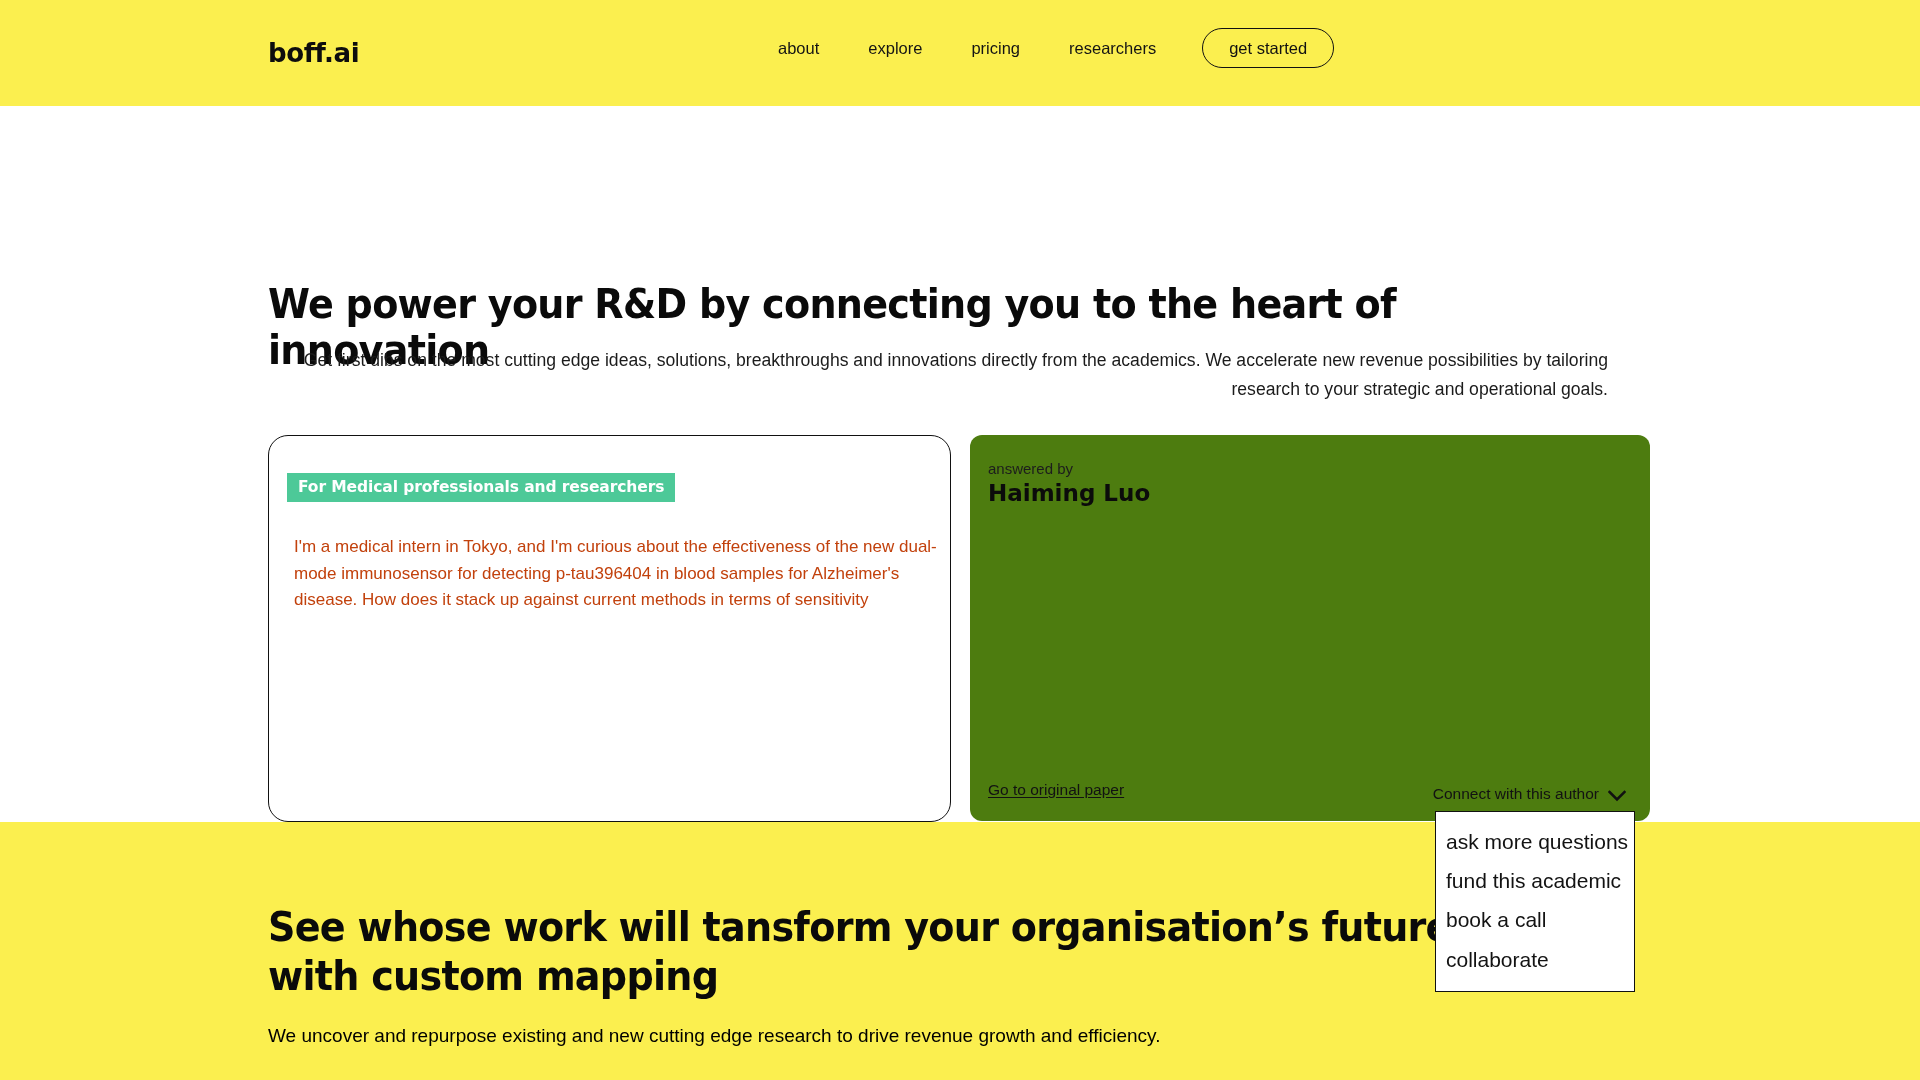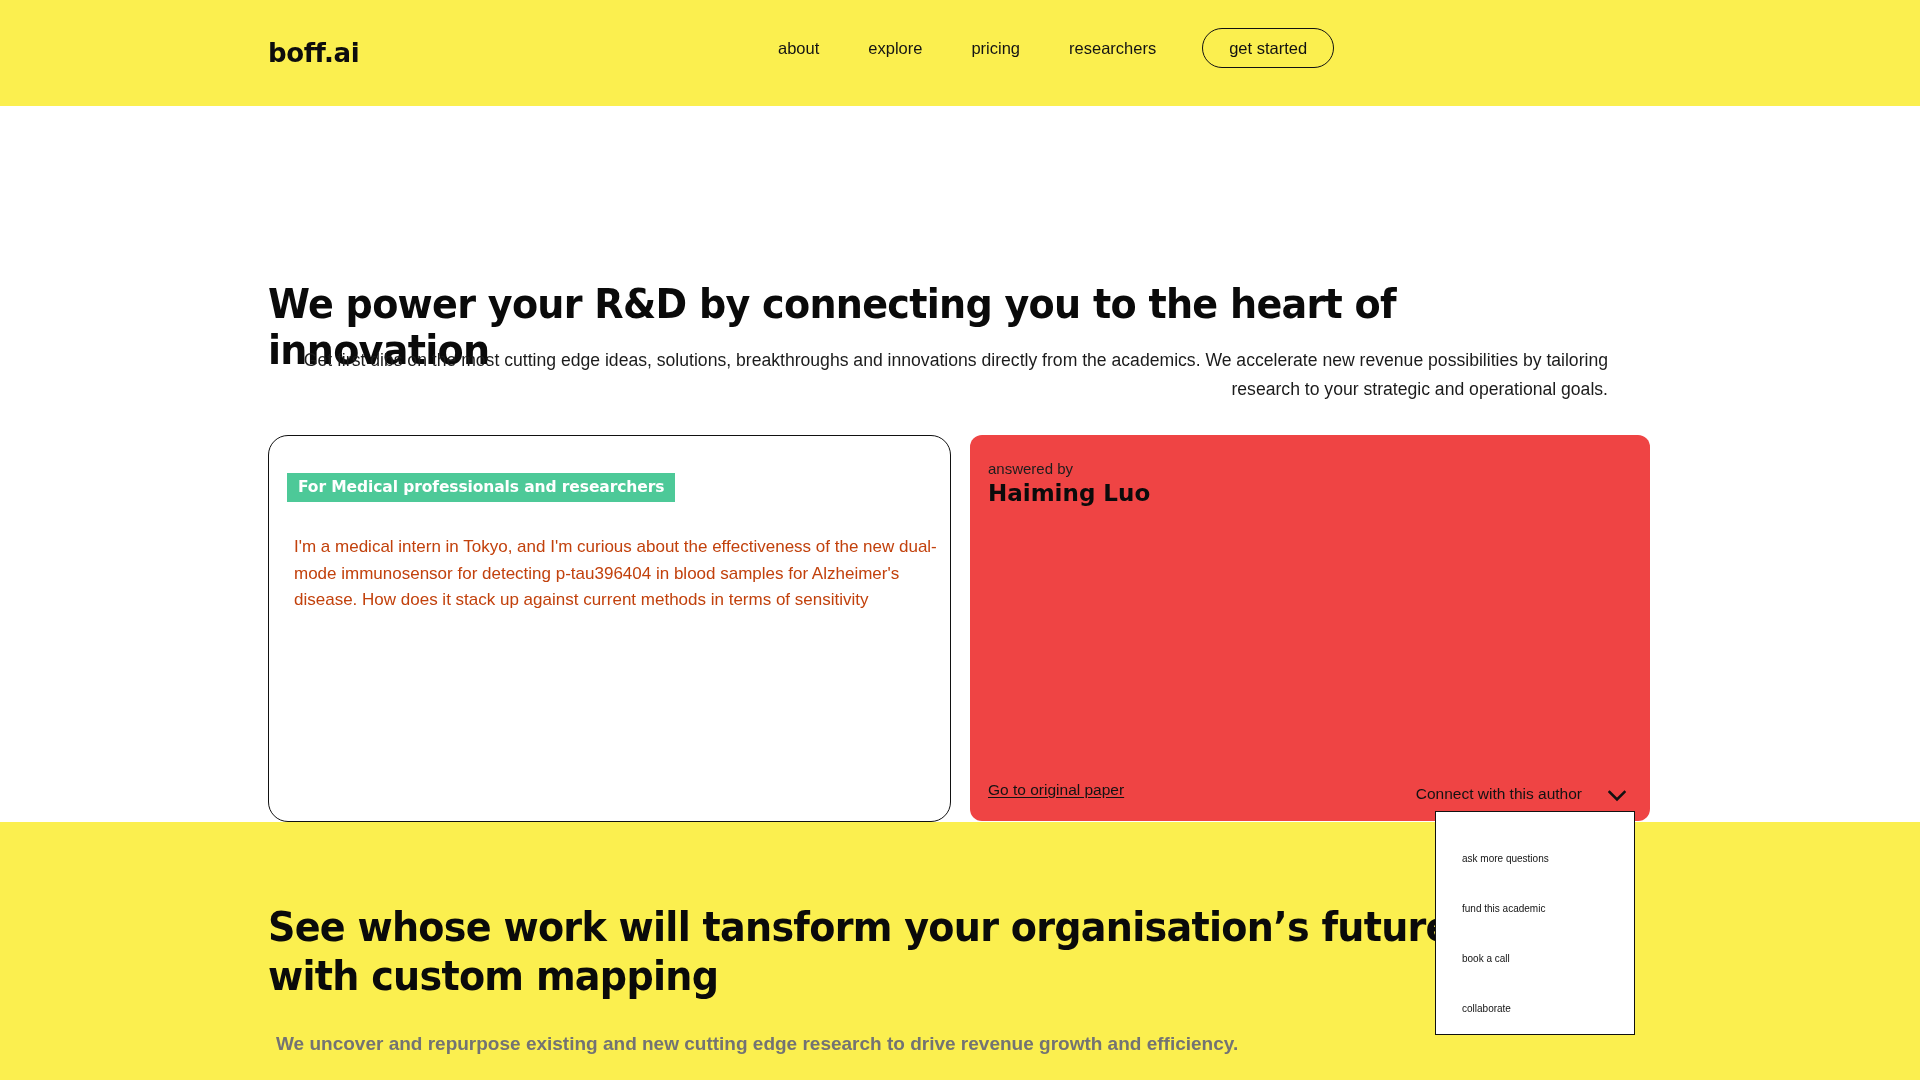--- a/index.html
+++ b/index.html
@@ -127,21 +127,21 @@
     line-height: 1.56;
     color: #c2410c;
   }
 
   .a-card {
     position: absolute;
     left: 970px;
     top: 0;
     width: 680px;
     height: 386px;
-    background: #ef4444;
+    background: #4d7c0f;
     border-radius: 12px 12px 12px 12px;
   }
   .answered-label {
     position: absolute;
     left: 18px;
     top: 25px;
     font-size: 15px;
     color: #1d1d1d;
   }
   .author-name {
@@ -161,46 +161,45 @@
     color: #121212;
     text-decoration: underline;
     text-underline-offset: 2px;
   }
   .connect {
     position: absolute;
     right: 24px;
     bottom: 18px;
     display: flex;
     align-items: center;
-    gap: 26px;
+    gap: 9px;
     font-size: 15.5px;
     color: #121212;
     cursor: pointer;
   }
   .chev { display: inline-block; width: 18px; height: 12px; }
 
   
   .dropdown {
     position: absolute;
     left: 1435px;
     top: 705px;
     width: 200px;
     background: #ffffff;
     border: 1.6px solid #111;
     padding: 10px 0 12px 0;
     z-index: 40;
   }
   .dropdown-item {
     display: block;
-    padding: 7px 0 7px 26px;
-    font-size: 10px;
+    padding: 7px 0 7px 10px;
+    font-size: 21px;
     color: #131313;
     cursor: pointer;
     line-height: 1.2;
-    margin-top: 24px;
   }
 
   
   .banner {
     position: absolute;
     left: 268px;
     top: 738px;
     width: 1380px;
     height: 38px;
     background: #FBEF4F;
@@ -233,24 +232,23 @@
     line-height: 1.2;
     color: #0a0a0a;
     transform: scaleX(0.93);
     transform-origin: left center;
   }
   .sub2 {
     position: absolute;
     left: 268px;
     top: 1025px;
     width: 1300px;
-    margin: 8px;
+    margin: 0;
     font-size: 19px;
-    color: #737373;
-    font-weight: bold;
+    color: #000000;
   }
 </style>
 </head>
 <body>
 
 <header class="site-header">
   <div class="brand">boff.ai</div>
   <nav class="nav">
     <a href="#">about</a>
     <a href="#">explore</a>

